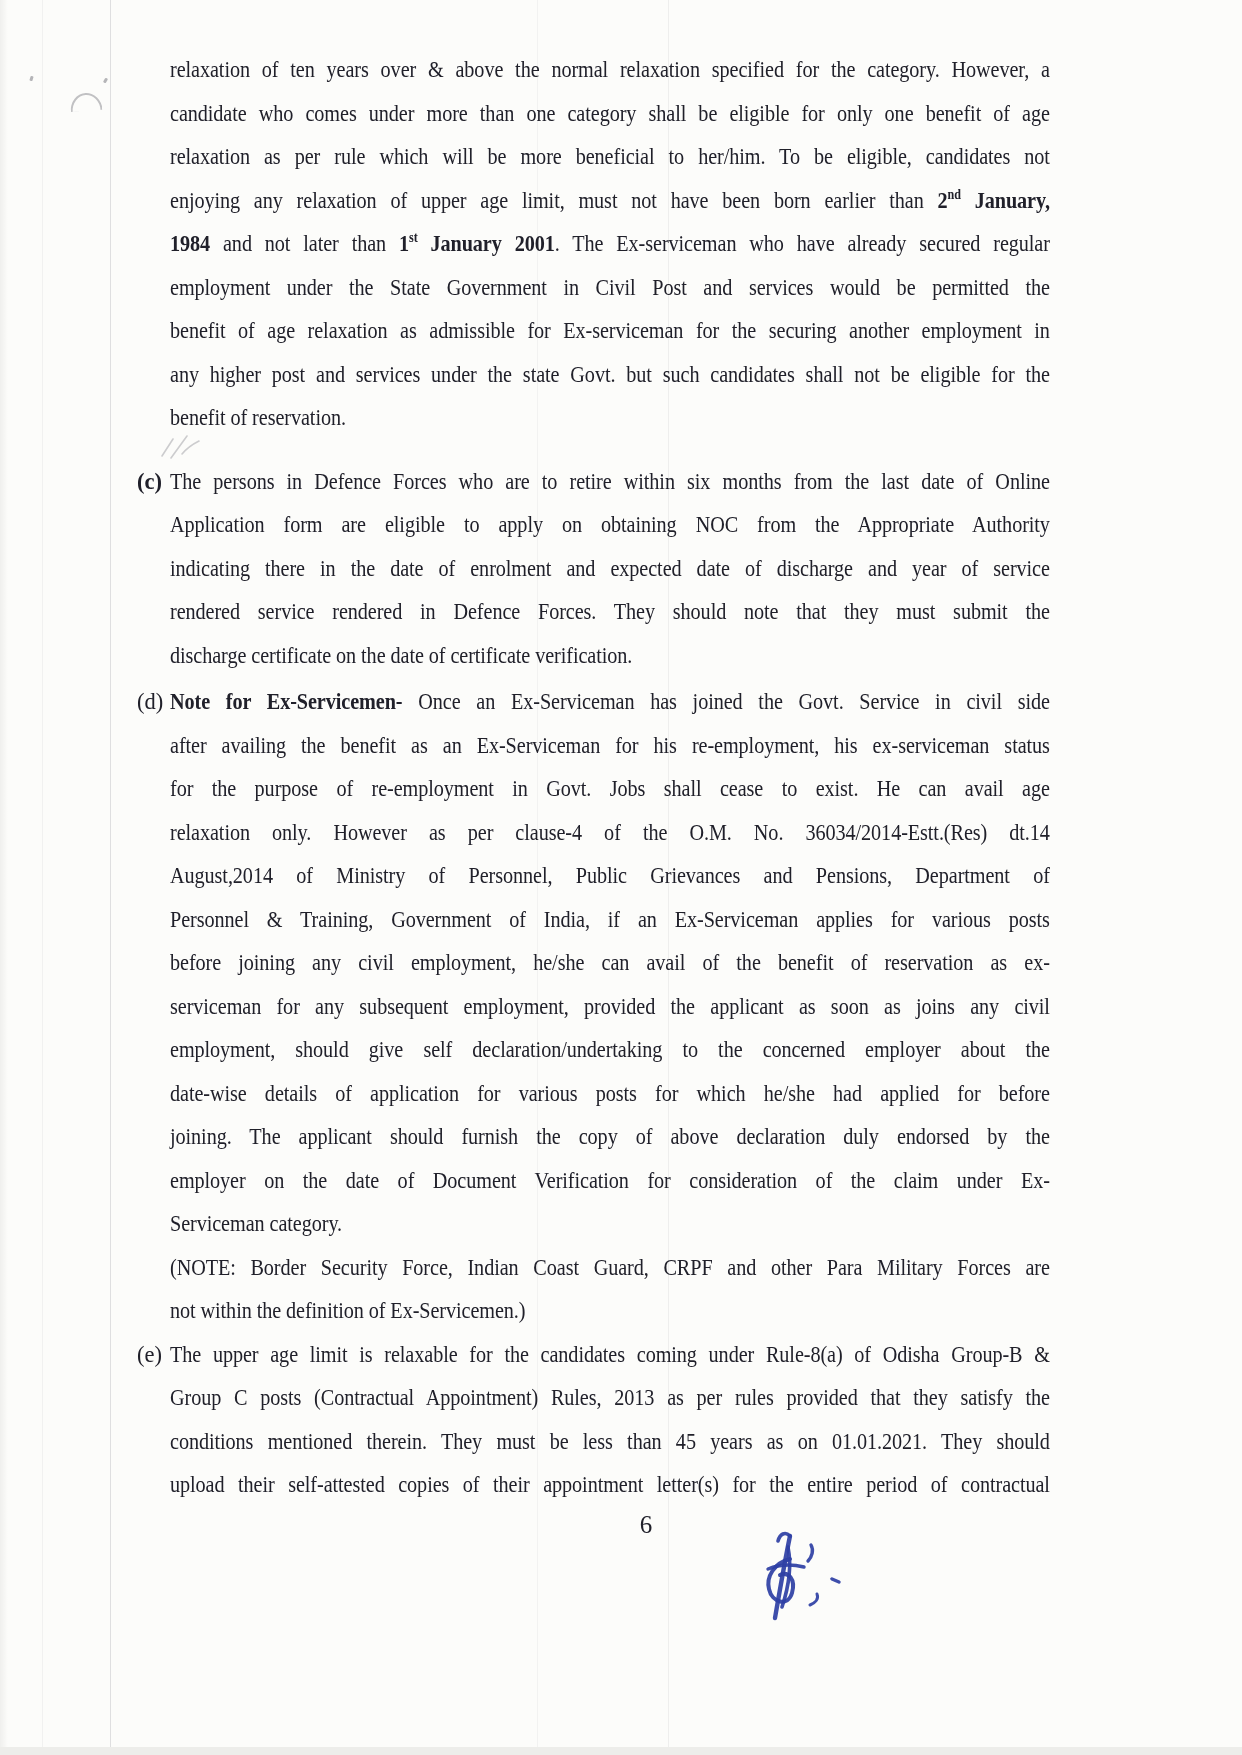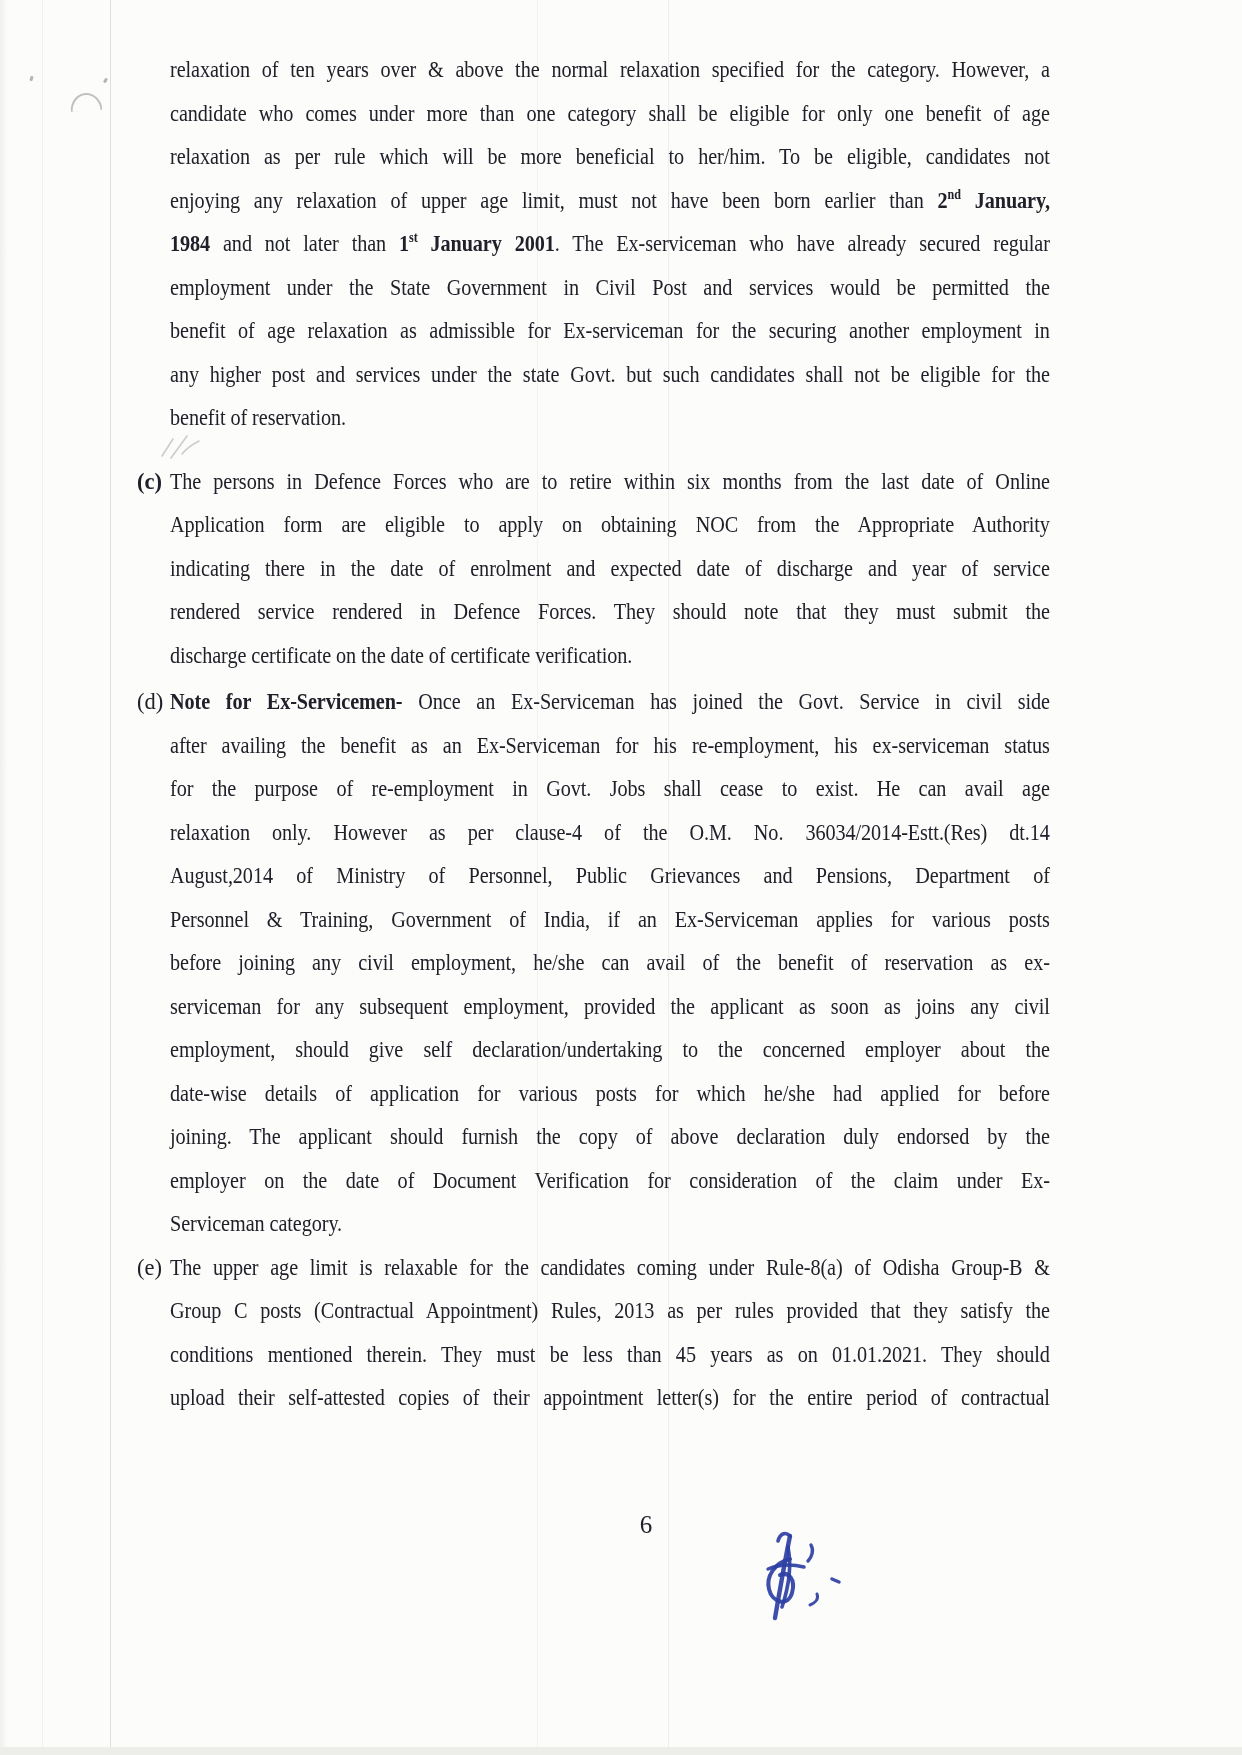--- a/index.html
+++ b/index.html
@@ -99,20 +99,24 @@
         <div class="line"><span>Personnel &amp; Training, Government of India, if an Ex-Serviceman applies for various posts</span></div>
         <div class="line"><span>before joining any civil employment, he/she can avail of the benefit of reservation as ex-</span></div>
         <div class="line"><span>serviceman for any subsequent employment, provided the applicant as soon as joins any civil</span></div>
         <div class="line"><span>employment, should give self declaration/undertaking to the concerned employer about the</span></div>
         <div class="line"><span>date-wise details of application for various posts for which he/she had applied for before</span></div>
         <div class="line"><span>joining. The applicant should furnish the copy of above declaration duly endorsed by the</span></div>
         <div class="line"><span>employer on the date of Document Verification for consideration of the claim under Ex-</span></div>
         <div class="line end"><span>Serviceman category.</span></div>
       </div>
       <div class="para">
+        <div class="line"><span>(NOTE: Border Security Force, Indian Coast Guard, CRPF and other Para Military Forces are</span></div>
+        <div class="line end"><span>not within the definition of Ex-Servicemen.)</span></div>
+      </div>
+      <div class="para">
         <span class="plabel">(e)</span>
         <div class="line"><span>The upper age limit is relaxable for the candidates coming under Rule-8(a) of Odisha Group-B &amp;</span></div>
         <div class="line"><span>Group C posts (Contractual Appointment) Rules, 2013 as per rules provided that they satisfy the</span></div>
         <div class="line"><span>conditions mentioned therein. They must be less than 45 years as on 01.01.2021. They should</span></div>
         <div class="line"><span>upload their self-attested copies of their appointment letter(s) for the entire period of contractual</span></div>
       </div>
     </div>
 
   <div class="page-num">6</div>
 

